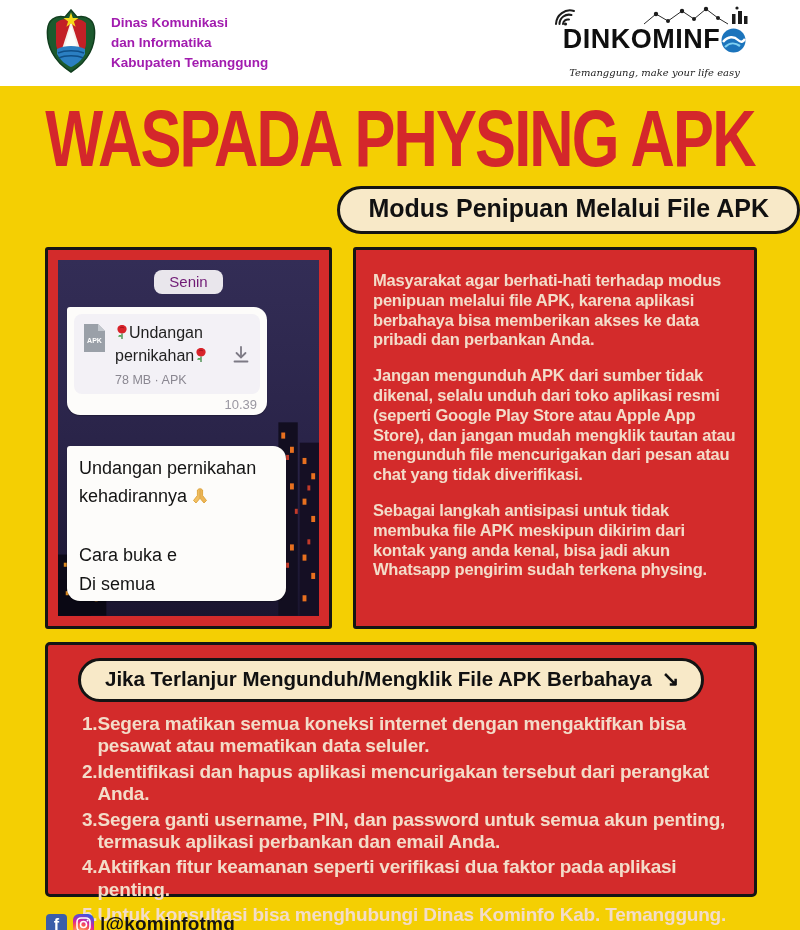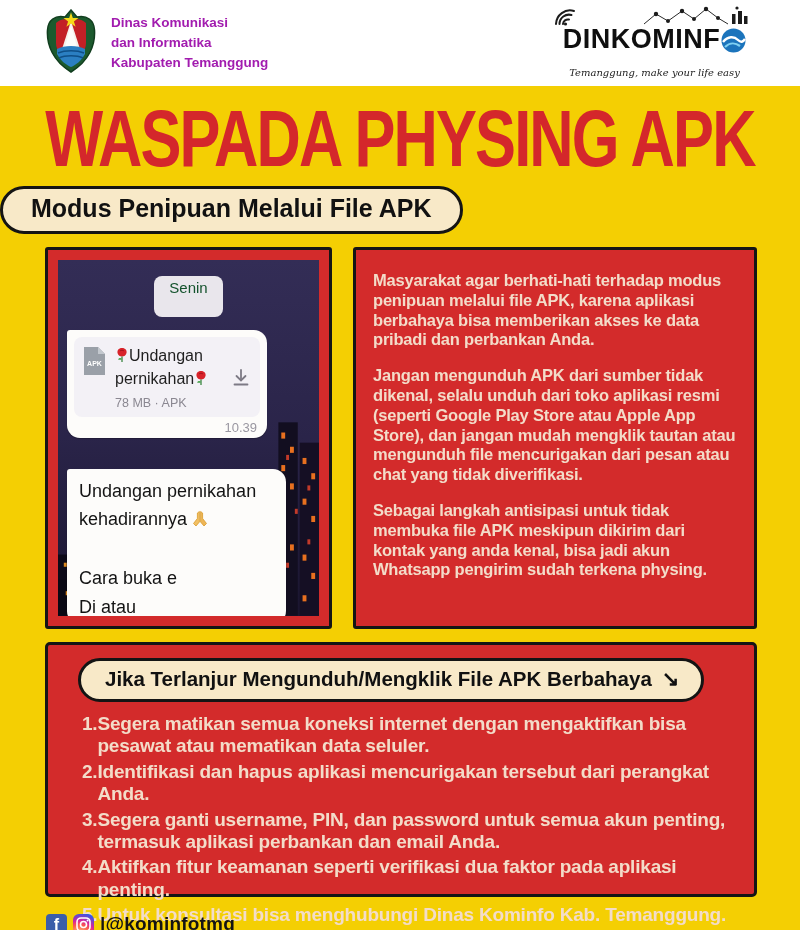--- a/index.html
+++ b/index.html
@@ -28,42 +28,42 @@
   .tagline { font-family:"DejaVu Serif", serif; font-style:italic; font-size:10px; color:#222; margin-top:12px; }
 
   
   .hero-title {
     margin:6px 0 0; text-align:center;
     color:#D4272B; font-size:66px; font-weight:900; letter-spacing:-2px;
     line-height:76px; height:86px;
     transform:scale(0.93,1.22); transform-origin:center top;
     white-space:nowrap;
   }
-  .subtitle-wrap { text-align:left; margin-top:8px; }
+  .subtitle-wrap { text-align:right; margin-top:8px; }
   .pill {
     display:inline-block; background:#F8E9C8; border:3px solid #141414;
     border-radius:999px; color:#111; font-weight:bold;
   }
   .subtitle-pill { font-size:25px; padding:5px 28px 8px; }
 
   
   .columns { display:flex; gap:21px; padding:0 43px 0 45px; margin-top:13px; height:382px; }
   .panel { background:#D32B2B; border:3px solid #151515; border-radius:3px; }
 
   .chat-panel { width:287px; padding:10px; }
   .chat-screen {
     position:relative; width:100%; height:100%; overflow:hidden;
     background:linear-gradient(180deg,#332d56 0%, #2a2449 50%, #1a152f 100%);
     padding:8px 9px;
   }
   .city { position:absolute; left:0; bottom:0; width:100%; height:60%; }
   .chat-content { position:relative; z-index:1; }
   .day-pill {
-    width:fit-content; margin:8px auto 0; background:#E9E6EC; color:#14532d;
-    font-size:15px; padding:3px 15px 21px; border-radius:8px;
+    width:fit-content; margin:2px auto 0; background:#E9E6EC; color:#701a75;
+    font-size:15px; padding:3px 15px 4px; border-radius:8px;
   }
   .bubble {
     background:#FDFCFA; border-radius:3px 13px 13px 13px;
     box-shadow:0 1px 1px rgba(0,0,0,.25);
   }
   .file-bubble { width:200px; margin-top:13px; padding:7px 7px 3px; }
   .file-card { background:#F3F1F6; border-radius:8px; padding:9px 8px 7px; display:flex; gap:8px; }
   .file-mid { flex:1; }
   .file-title { font-size:16px; color:#1f1f1f; line-height:1.3; text-align:left; }
   .rose { display:inline-block; vertical-align:-2px; }
@@ -266,21 +266,21 @@
         </div>
 
         <div class="bubble text-bubble">
           <div class="msg-line"><span>Undangan pernikahan</span></div>
           <div class="msg-line"><span>kehadirannya</span><span class="hands"><svg width="18" height="18" viewBox="0 0 18 18">
                   <path d="M8.4 1.5 L8.4 12 L5 16 L2.5 13.5 L6.4 8.5 L6.4 3 Z" fill="#f2c063" stroke="#d99a2b" stroke-width="0.8"></path>
                   <path d="M9.6 1.5 L9.6 12 L13 16 L15.5 13.5 L11.6 8.5 L11.6 3 Z" fill="#eeb657" stroke="#d99a2b" stroke-width="0.8"></path>
                 </svg></span></div>
           <div class="msg-line"><span></span></div>
           <div class="msg-line"><span>Cara buka e</span></div>
-          <div class="msg-line"><span>Di atau</span></div>
+          <div class="msg-line"><span>Di semua</span></div>
 
         </div>
       </div>
     </div>
   </div>
 
   <div class="panel info-panel">
     <p class="info-p">Masyarakat agar berhati-hati terhadap modus penipuan melalui file APK, karena aplikasi berbahaya bisa memberikan akses ke data pribadi dan perbankan Anda.</p>
     <p class="info-p">Jangan mengunduh APK dari sumber tidak dikenal, selalu unduh dari toko aplikasi resmi (seperti Google Play Store atau Apple App Store), dan jangan mudah mengklik tautan atau mengunduh file mencurigakan dari pesan atau chat yang tidak diverifikasi.</p>
     <p class="info-p">Sebagai langkah antisipasi untuk tidak membuka file APK meskipun dikirim dari kontak yang anda kenal, bisa jadi akun Whatsapp pengirim sudah terkena physing.</p>

